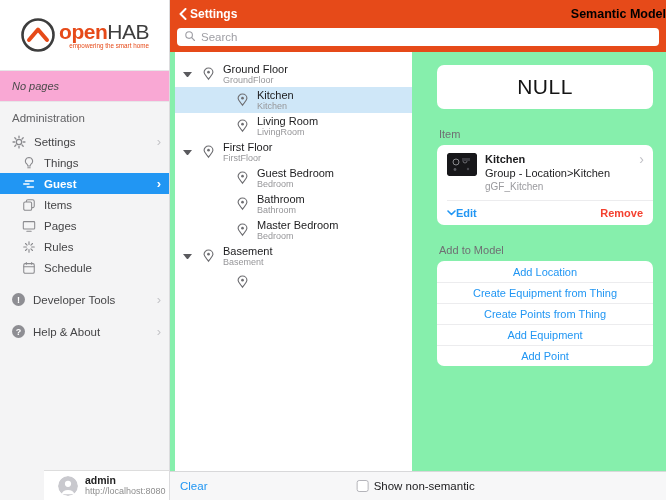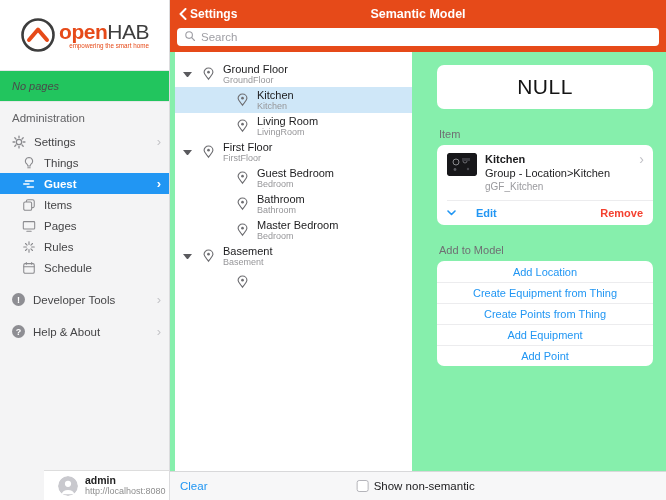--- a/index.html
+++ b/index.html
@@ -8,21 +8,21 @@
 
   
   .sidebar { width:170px; min-width:170px; height:100%; display:flex; flex-direction:column; border-right:1px solid #dcdcde; background:#f4f4f5; }
   .logo-area { height:70px; background:#fff; display:flex; align-items:center; justify-content:center; }
   .logo-wrap { display:flex; align-items:center; gap:3px; }
   .logo-text { line-height:1; }
   .logo-main { font-size:21px; letter-spacing:-0.5px; }
   .logo-open { color:#e64a19; font-weight:700; }
   .logo-hab { color:#3d3d3d; font-weight:400; }
   .logo-tagline { display:block; font-size:6.3px; color:#e64a19; text-align:right; margin-top:1px; }
-  .no-pages { height:32px; background:#22c55e; border-top:1px solid #e6e6e8; border-bottom:1px solid #e6e6e8; display:flex; align-items:center; padding-left:12px; font-style:italic; font-size:11px; color:#4a4a4a; }
+  .no-pages { height:32px; background:#f9a8d4; border-top:1px solid #e6e6e8; border-bottom:1px solid #e6e6e8; display:flex; align-items:center; padding-left:12px; font-style:italic; font-size:11px; color:#4a4a4a; }
   .menu { flex:1; overflow:hidden; padding-top:10px; }
   .menu-header { font-size:11.5px; color:#636366; padding:0 0 7px 12px; }
   .menu-item { height:21px; display:flex; align-items:center; padding:0 8px 0 12px; font-size:11.5px; color:#454547; cursor:default; }
   .menu-item.sub { padding-left:22px; }
   .menu-item .ic { width:14px; height:14px; margin-right:8px; flex:0 0 14px; }
   .menu-item .lbl { flex:1; }
   .menu-item .chev { color:#c4c4c8; font-size:13px; line-height:1; }
   .menu-item.selected { background:#2196f3; color:#fff; font-weight:700; }
   .menu-item.selected .chev { color:#fff; }
   .menu-gap { height:11px; }
@@ -30,21 +30,21 @@
   .user-area { height:30px; background:#fff; border-top:1px solid #ddd; display:flex; align-items:center; padding-left:14px; gap:7px;margin-left:44px; }
   .avatar { width:20px; height:20px; border-radius:50%; overflow:hidden; flex:0 0 20px; }
   .user-name { font-size:10.5px; font-weight:700; color:#222; line-height:1.2; }
   .user-url { font-size:9px; color:#8e8e8e; line-height:1.1; }
 
   
   .main { flex:1; display:flex; flex-direction:column; height:100%; }
   .topbar { background:#e64a19; padding-bottom:6px; }
   .topbar-row { height:27px; position:relative; display:flex; align-items:center; }
   .back-btn { display:flex; align-items:center; color:#fff; font-size:12px; font-weight:700; padding-left:8px; gap:2px; cursor:pointer; }
-  .topbar-title { position:absolute; left:0; right:0; text-align:center; color:#ffffff; font-size:12.5px; font-weight:700; pointer-events:none; }
+  .topbar-title { position:absolute; left:0; right:0; text-align:right; color:#000000; font-size:12.5px; font-weight:700; pointer-events:none; }
   .search-wrap { margin:0 7px; position:relative; }
   .search-input { width:100%; height:18px; border:none; border-radius:4px; background:#fff; font-size:11.5px; padding:0 6px 0 24px; outline:none; color:#333; font-family:"Liberation Sans", sans-serif; }
   .search-input::placeholder { color:#9e9ea4; }
   .search-ic { position:absolute; left:7px; top:3px; width:12px; height:12px; }
 
   .content { flex:1; background:#86efac; display:flex; overflow:hidden; }
   .tree-panel { width:237px; min-width:237px; background:#fff; margin-left:5px; padding-top:9px; overflow:hidden; }
   .tree-row { height:26px; display:flex; align-items:center; padding-left:8px; cursor:pointer; }
   .tree-row.selected { background:#cfe7f8; }
   .tree-row.d1 { padding-left:60px; }
@@ -60,21 +60,21 @@
   .section-header { font-size:11px; color:#6f6f73; margin:19px 0 5px 2px; }
   .item-main { display:flex; padding:8px 10px 7px 10px; position:relative; }
   .thumb { width:30px; height:23px; border-radius:2px; margin-right:8px; flex:0 0 30px; overflow:hidden; }
   .item-texts { line-height:1.25; }
   .item-name { font-size:11px; font-weight:700; color:#1c1c1e; }
   .item-type { font-size:11px; color:#1c1c1e; }
   .item-id { font-size:10px; color:#9a9a9e; }
   .item-chev { position:absolute; right:9px; top:7px; color:#c0c0c6; font-size:14px; line-height:1; }
   .item-divider { height:1px; background:#ececee; margin:0 0 0 10px; }
   .item-actions { height:24px; display:flex; align-items:center; justify-content:space-between; padding:0 10px; }
-  .edit-link { display:flex; align-items:center; gap:20px; color:#2196f3; font-size:11px; font-weight:700; cursor:pointer; }
+  .edit-link { display:flex; align-items:center; gap:0; color:#2196f3; font-size:11px; font-weight:700; cursor:pointer; }
   .remove-link { color:#f4402f; font-size:11px; font-weight:700; cursor:pointer; }
   .add-card .action-row { height:21px; display:flex; align-items:center; justify-content:center; font-size:11px; color:#2196f3; cursor:pointer; }
   .add-card .action-row + .action-row { border-top:1px solid #ececee; }
 
   .bottombar { height:29px; background:#f7f7f8; border-top:1px solid #d8d8da; display:flex; align-items:center; position:relative; }
   .clear-link { color:#2196f3; font-size:11.5px; padding-left:10px; cursor:pointer; }
   .checkbox-group { position:absolute; left:50%; transform:translateX(-52%); display:flex; align-items:center; gap:5px; }
   .checkbox { width:12px; height:12px; border:1px solid #b4b4ba; border-radius:2.5px; background:#fff; cursor:pointer; }
   .checkbox-label { font-size:11.5px; color:#1c1c1e; }
 </style>

